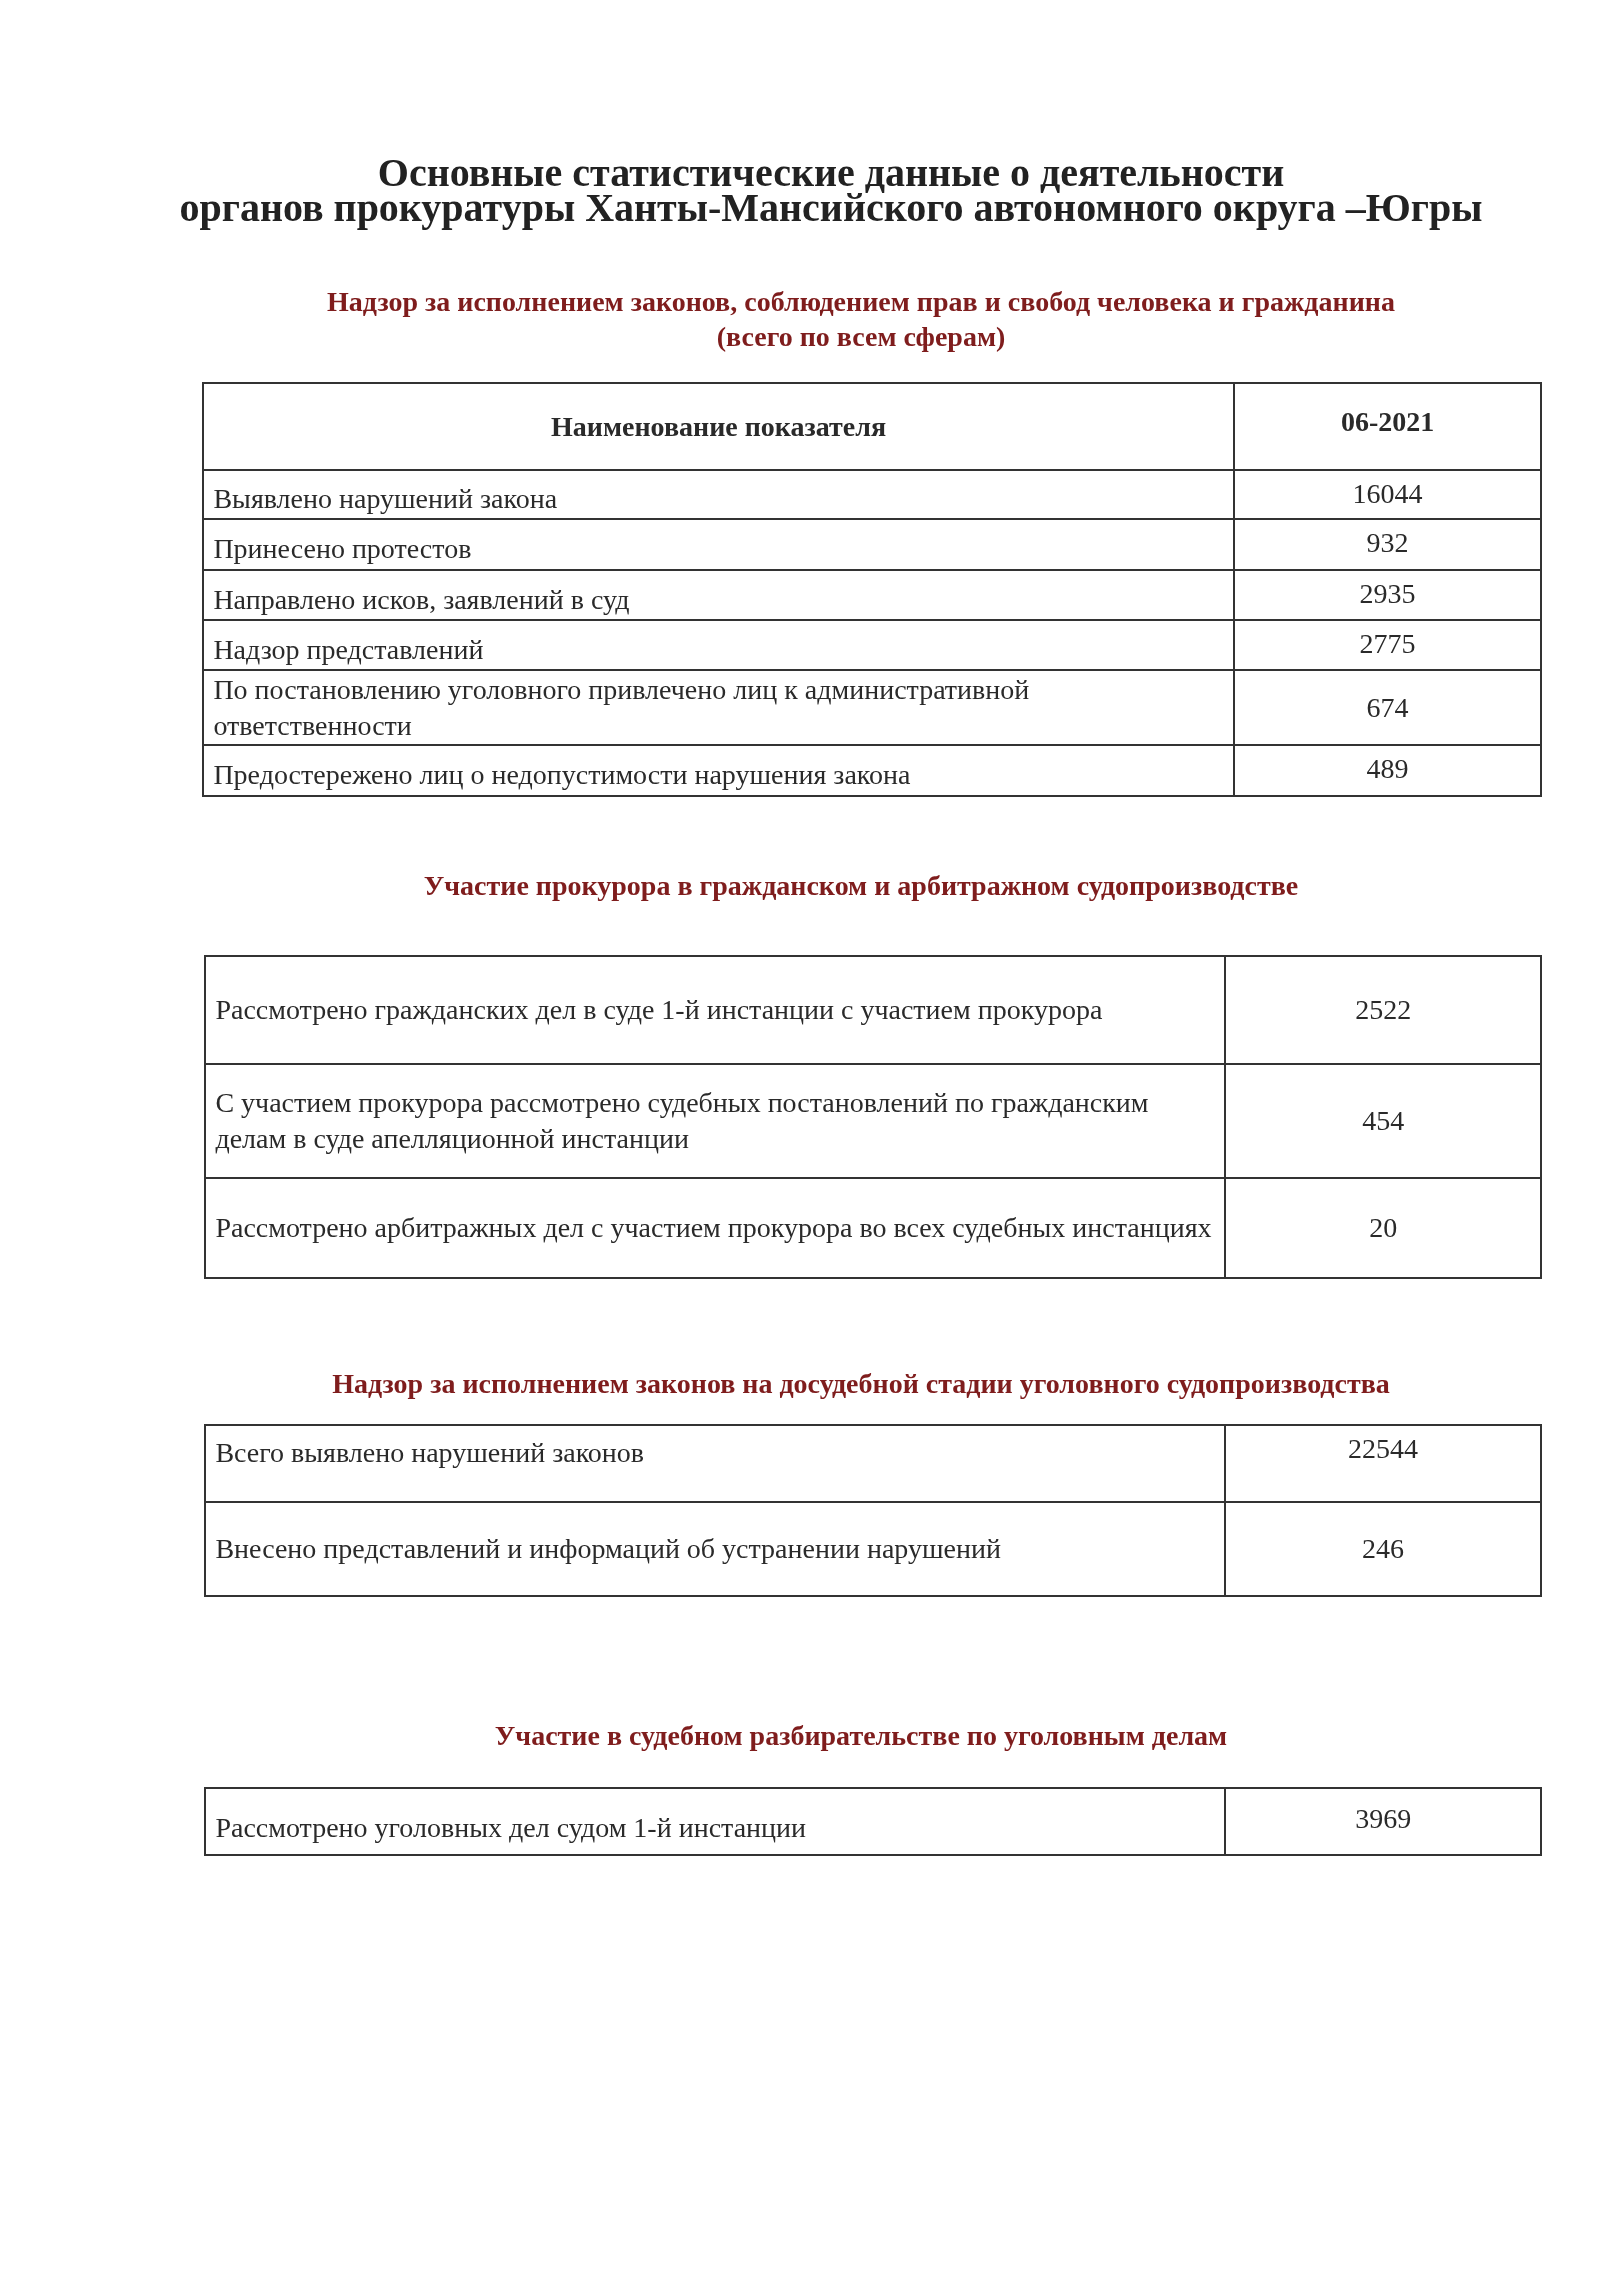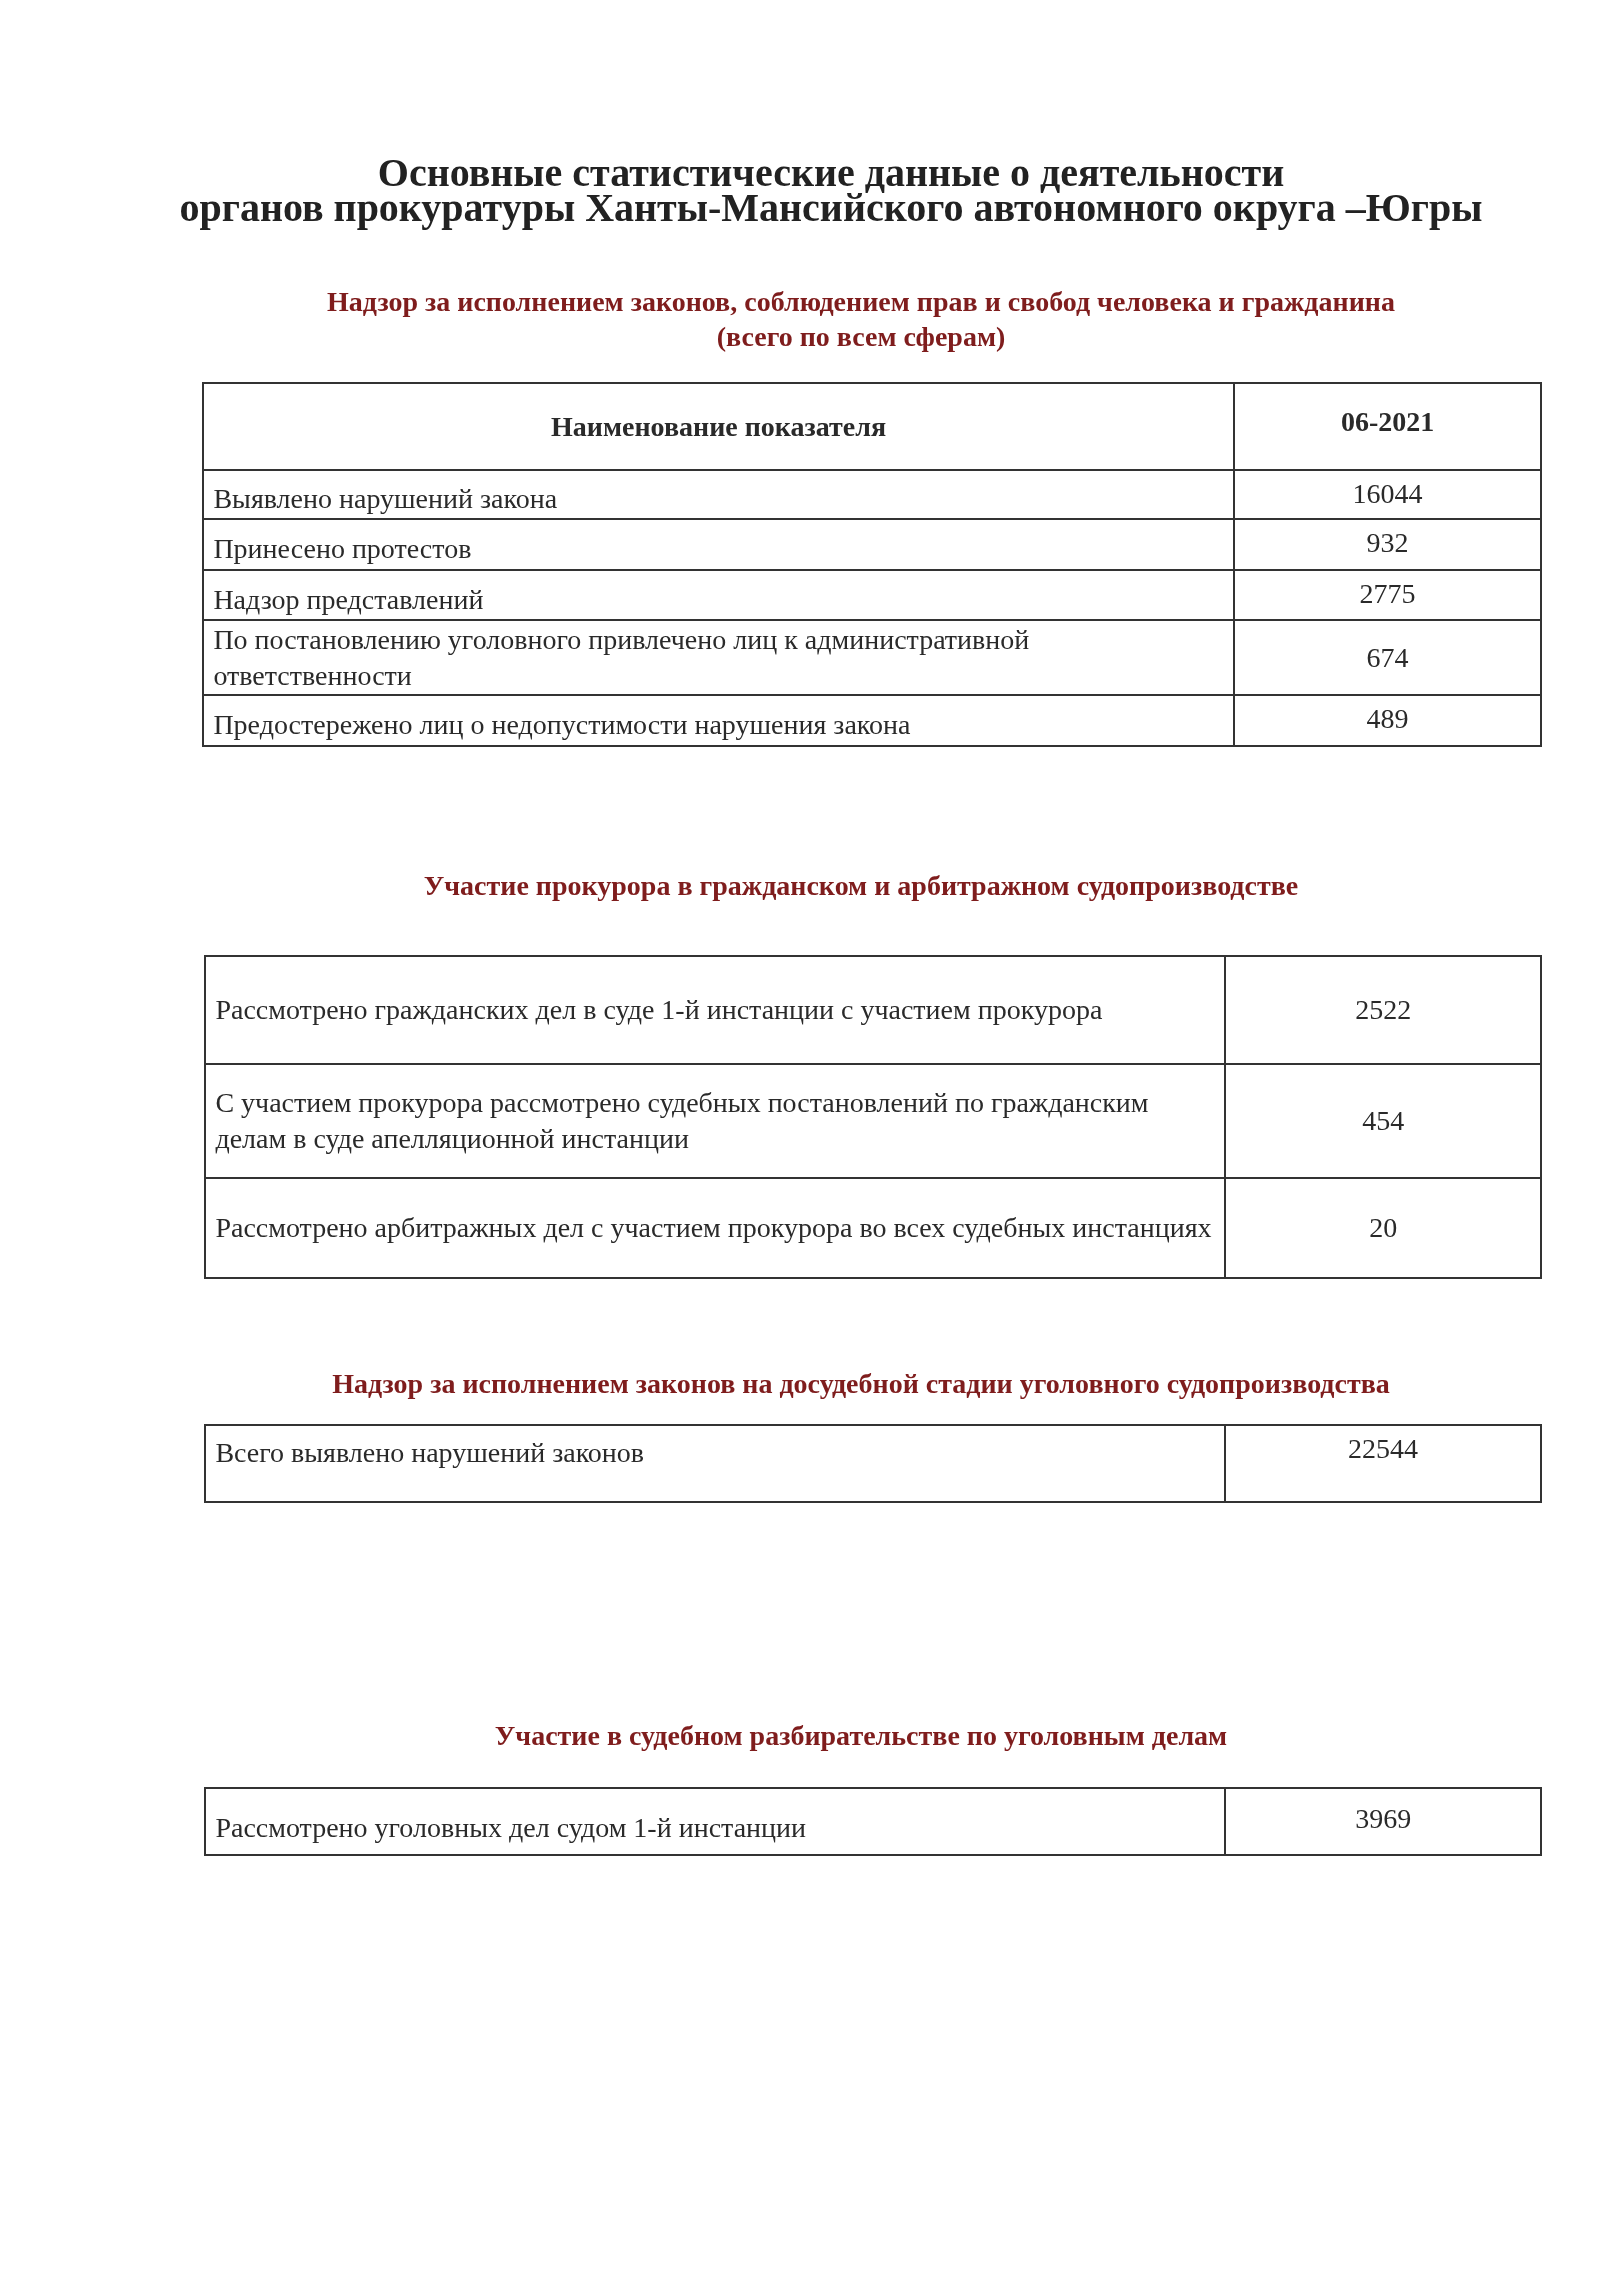--- a/index.html
+++ b/index.html
@@ -55,20 +55,24 @@
   </tr>
   <tr style="height:49px;">
     <td style="padding-top:9.4px;">Выявлено нарушений закона</td>
     <td class="num">16044</td>
   </tr>
   <tr style="height:51px;">
     <td style="padding-top:9.4px;">Принесено протестов</td>
     <td class="num">932</td>
   </tr>
   <tr style="height:50px;">
+    <td style="padding-top:9.4px;">Направлено исков, заявлений в суд</td>
+    <td class="num">2935</td>
+  </tr>
+  <tr style="height:50px;">
     <td style="padding-top:9.4px;">Надзор представлений</td>
     <td class="num">2775</td>
   </tr>
   <tr style="height:75px;">
     <td>По постановлению уголовного привлечено лиц к административной ответственности</td>
     <td class="num mid">674</td>
   </tr>
   <tr style="height:51px;">
     <td style="padding-top:9.4px;">Предостережено лиц о недопустимости нарушения закона</td>
     <td class="num">489</td>
@@ -98,20 +102,24 @@
 
 <div class="section-heading" style="top:1366px;">
   <div>Надзор за исполнением законов на досудебной стадии уголовного судопроизводства</div>
 </div>
 <table id="t3" class="data">
   <tbody>
       <tr style="height:77px;">
     <td class="c1" style="vertical-align:top;padding-top:9.4px;">Всего выявлено нарушений законов</td>
     <td class="c2 num">22544</td>
   </tr>
+  <tr style="height:94px;">
+    <td>Внесено представлений и информаций об устранении нарушений</td>
+    <td class="num mid">246</td>
+  </tr>
 </tbody>
   </table>
 
 <div class="section-heading" style="top:1718px;">
   <div>Участие в судебном разбирательстве по уголовным делам</div>
 </div>
 <table id="t4" class="data">
   <tbody>
       <tr style="height:67px;">
     <td class="c1" style="padding-top:12px;">Рассмотрено уголовных дел судом 1-й инстанции</td>

